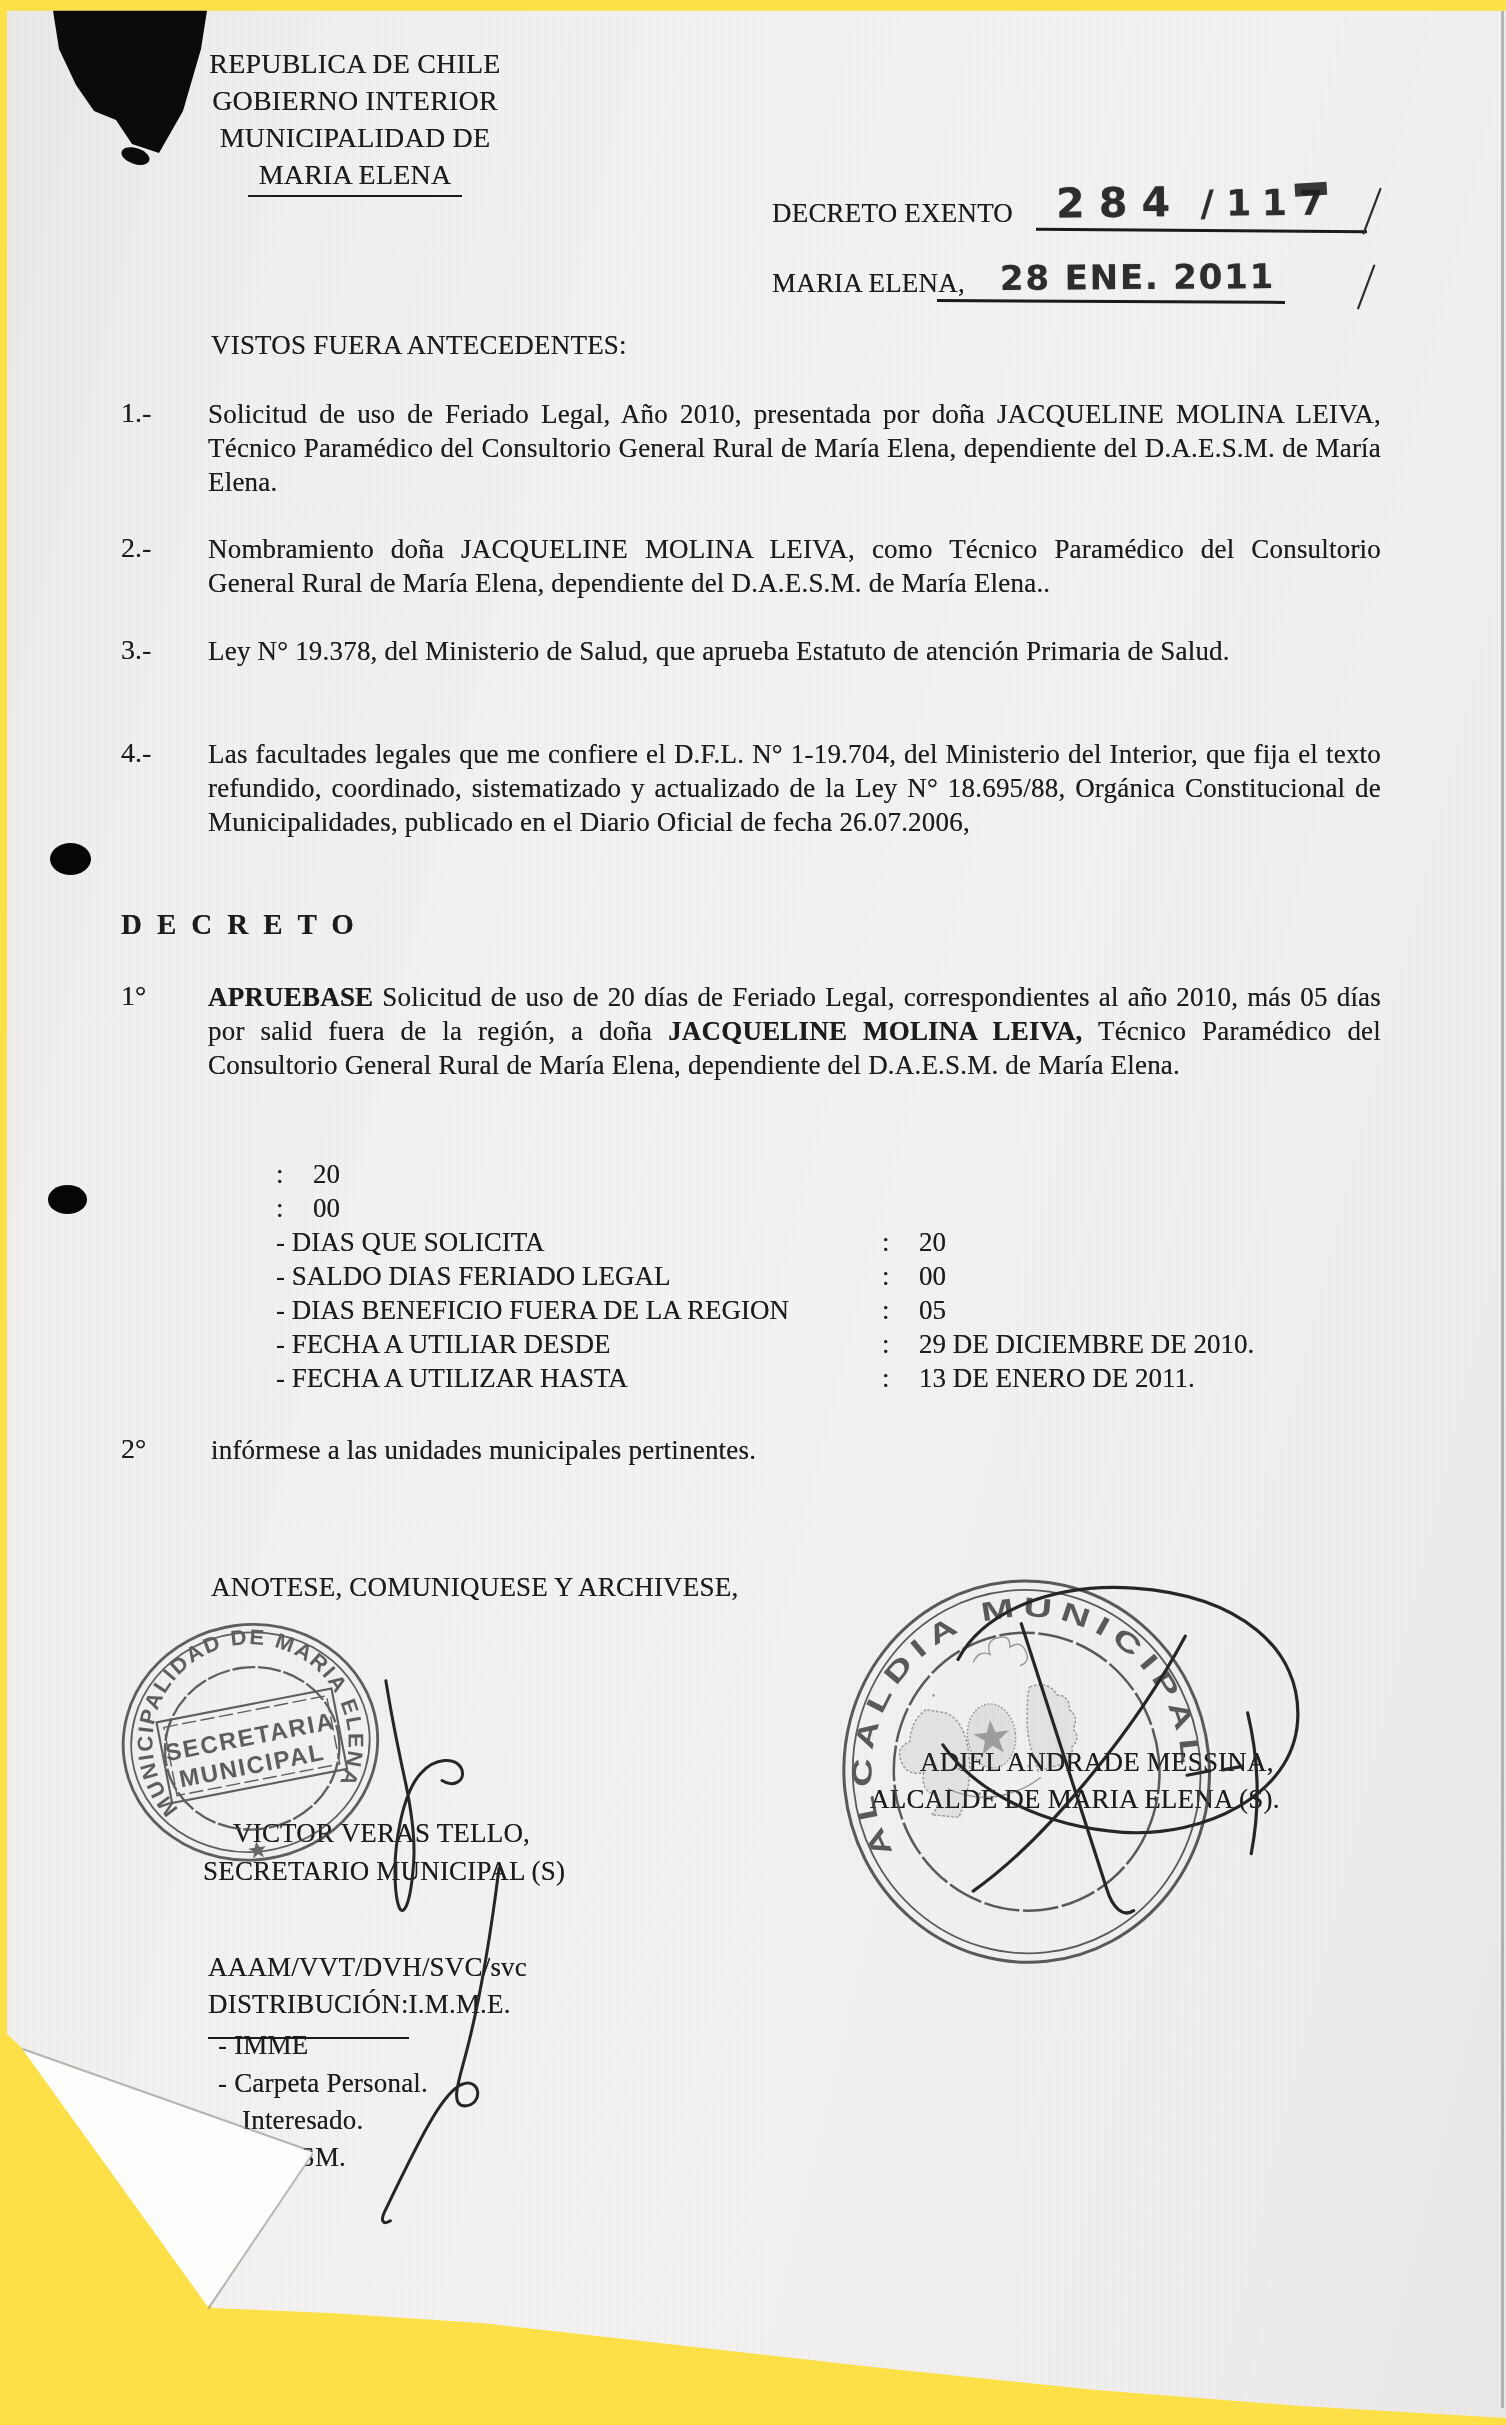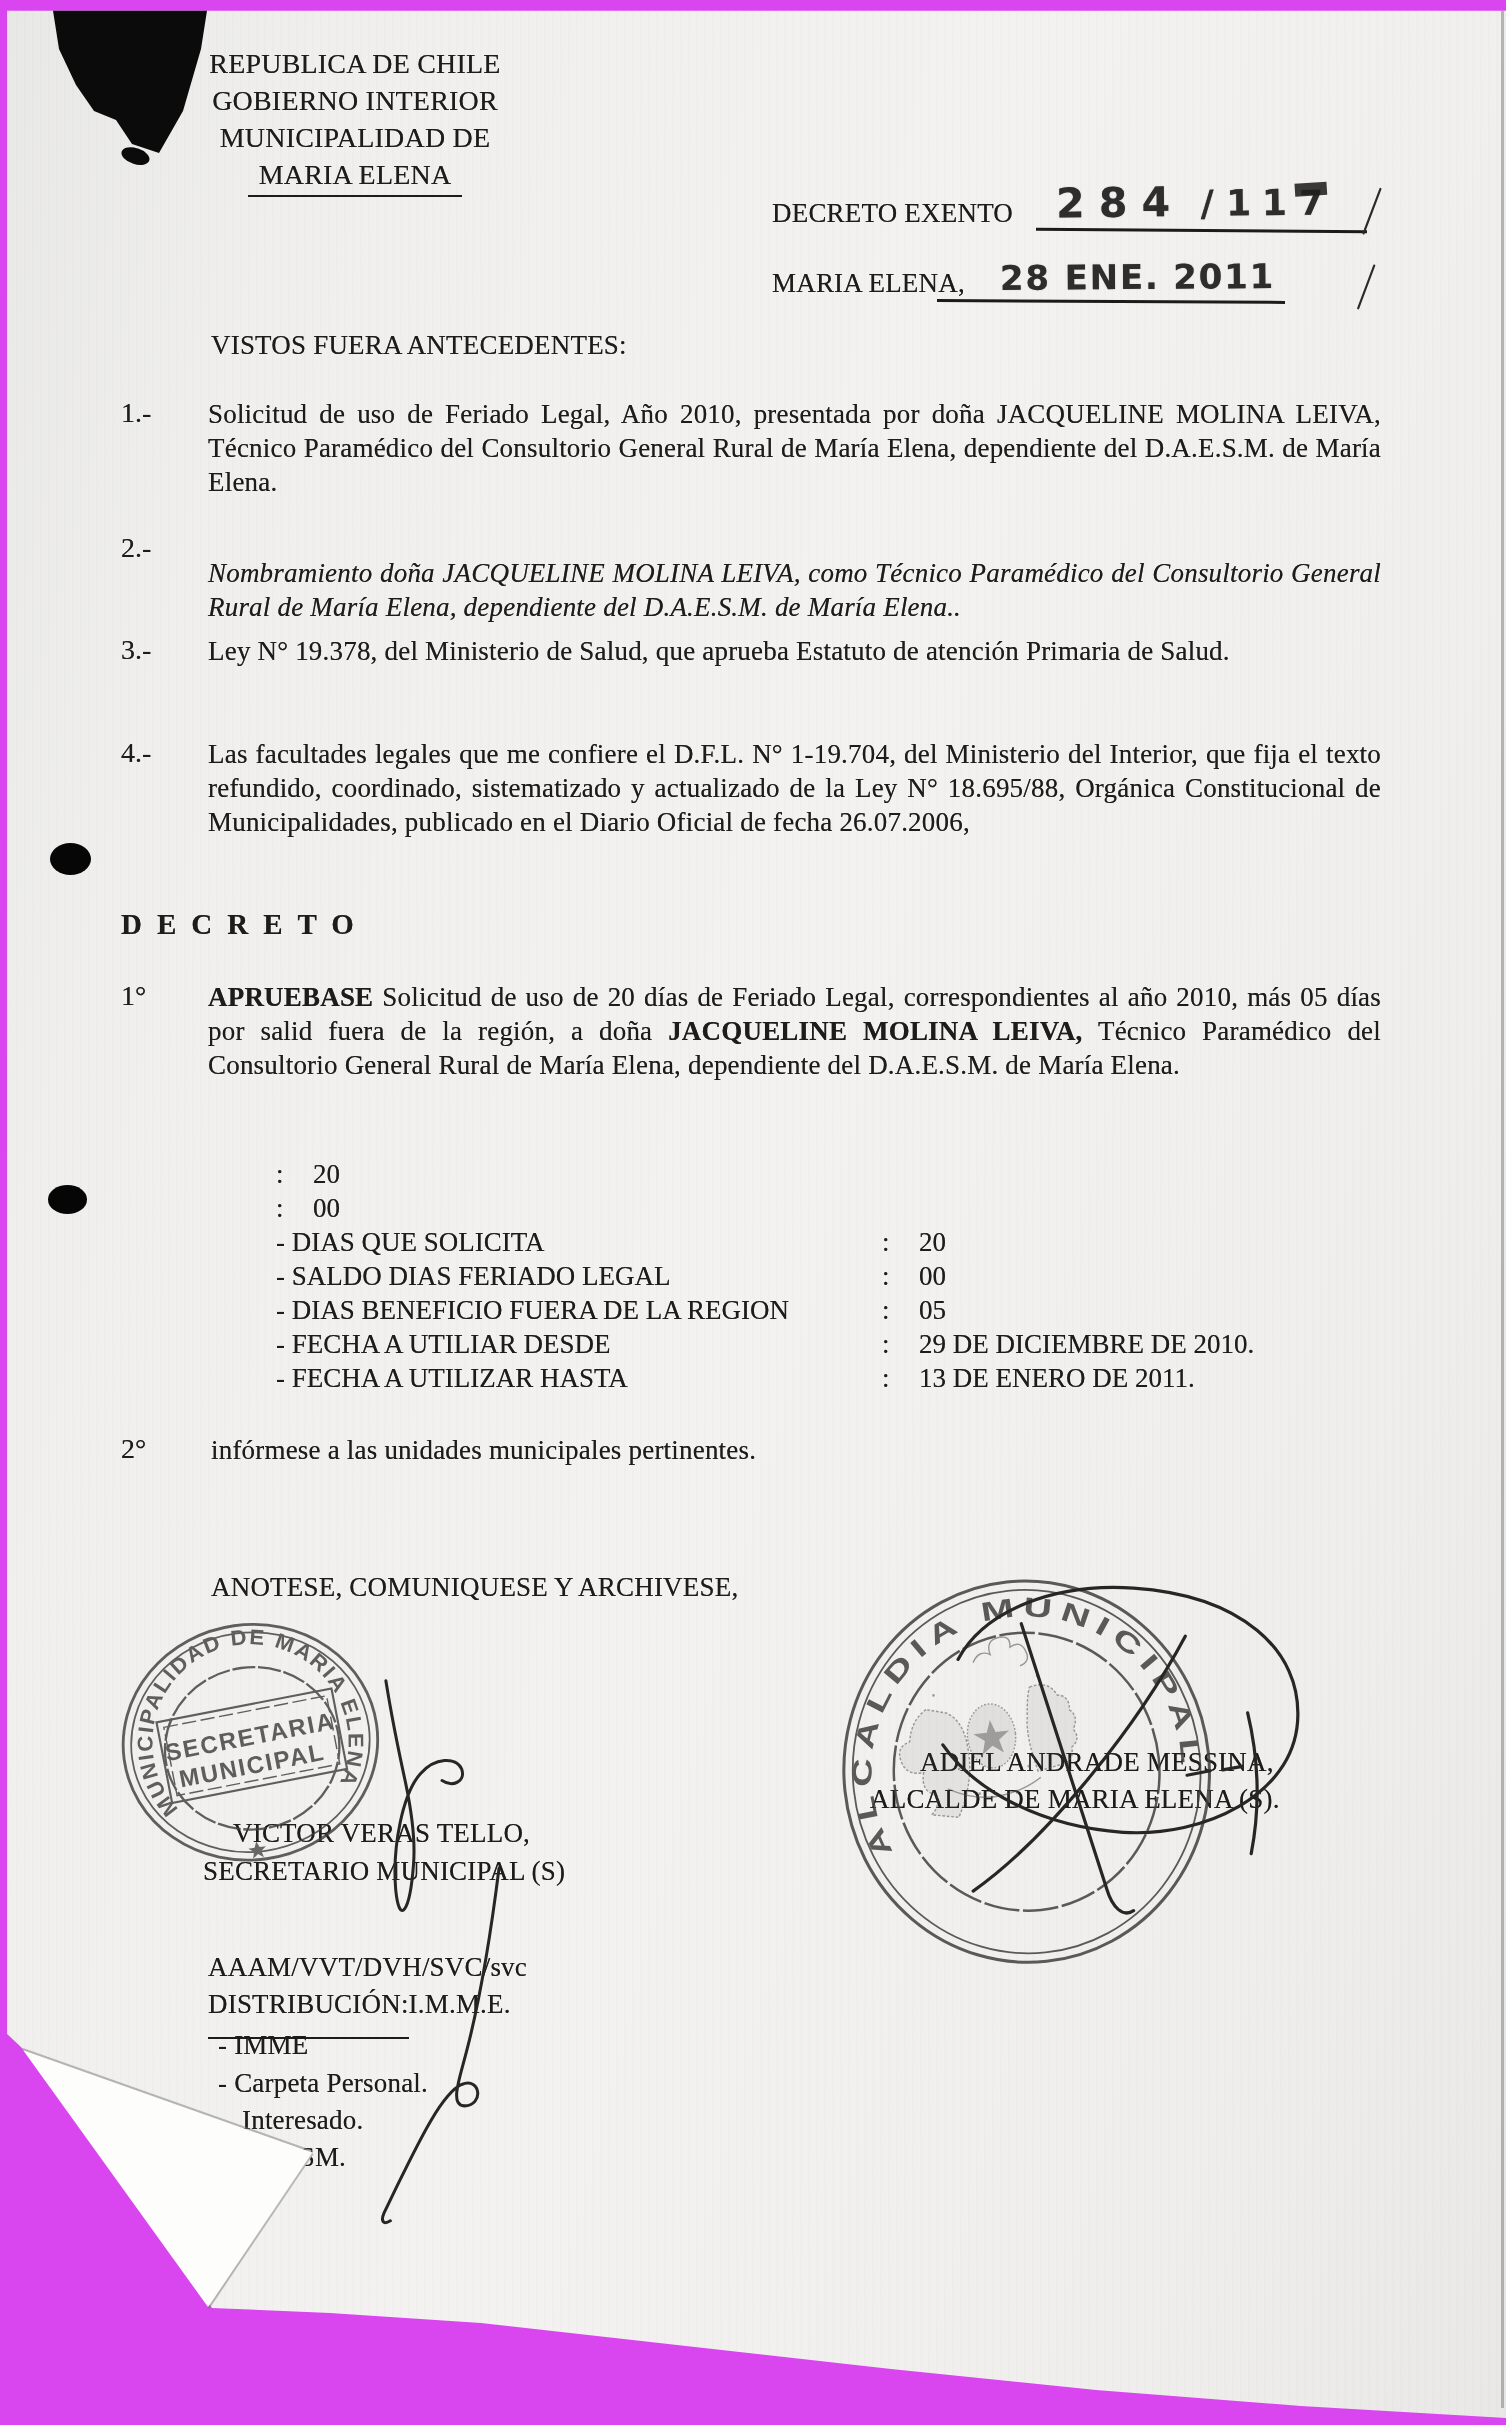--- a/index.html
+++ b/index.html
@@ -1,16 +1,16 @@
 <!DOCTYPE html>
 <html style="font-size:14.3px"><head>
 <meta charset="utf-8">
 <style>
   html,body{margin:0;padding:0;background:#000;}
-  .stage{position:relative;width:1507px;height:2426px;background:#d946ef;overflow:hidden;
+  .stage{position:relative;width:1507px;height:2426px;background:#fde047;overflow:hidden;
          font-family:"Liberation Serif", serif;color:#1c1c1c;}
   .paper{position:absolute;inset:0;z-index:1;
     background:linear-gradient(104deg,#e8e8e6 0%,#f0efed 16%,#f3f2f0 50%,#efeeec 82%,#e9e8e6 100%);
     clip-path:polygon(7.1px 10.7px,1507px 10.7px,1507px 2418px,1301px 2406px,1096px 2390px,
       891px 2369px,686px 2346px,481px 2323px,330px 2313px,212px 2308px,22px 2048px,7.1px 2034px);}
   .paper::after{content:"";position:absolute;inset:0;
     background:repeating-linear-gradient(90deg,rgba(0,0,0,.012) 0 1.8px,transparent 1.8px 8px);}
   .txt{position:absolute;font-size:27px;line-height:34px;letter-spacing:0.2px;
        text-shadow:0 0 0.5px rgba(10,10,10,.6);z-index:3;}
   .just{text-align:justify;}
@@ -76,21 +76,21 @@
   <div class="txt" style="left:772px;top:266px;">MARIA ELENA,</div>
   <div class="datestamp">28 ENE. 2011</div>
   <div class="rule" style="left:937px;top:300px;width:348px;transform:rotate(.3deg);"></div>
 
   <div class="txt" style="left:211px;top:328px;">VISTOS FUERA ANTECEDENTES:</div>
 
   <div class="num-col" style="top:397px;">1.-</div>
   <div class="txt para just" style="top:397px;">Solicitud de uso de Feriado Legal, Año 2010, presentada por doña JACQUELINE MOLINA LEIVA, Técnico Paramédico del Consultorio General Rural de María Elena, dependiente del D.A.E.S.M. de María Elena.</div>
 
   <div class="num-col" style="top:532px;">2.-</div>
-  <div class="txt para just" style="top:556px;font-style:italic;">Nombramiento doña JACQUELINE MOLINA LEIVA, como Técnico Paramédico del Consultorio General Rural de María Elena, dependiente del D.A.E.S.M. de María Elena..</div>
+  <div class="txt para just" style="top:532px;">Nombramiento doña JACQUELINE MOLINA LEIVA, como Técnico Paramédico del Consultorio General Rural de María Elena, dependiente del D.A.E.S.M. de María Elena..</div>
 
   <div class="num-col" style="top:634px;">3.-</div>
   <div class="txt para just" style="top:634px;">Ley N° 19.378, del Ministerio de Salud, que aprueba Estatuto de atención Primaria de Salud.</div>
 
   <div class="num-col" style="top:737px;">4.-</div>
   <div class="txt para just" style="top:737px;">Las facultades legales que me confiere el D.F.L. N° 1-19.704, del Ministerio del Interior, que fija el texto refundido, coordinado, sistematizado y actualizado de la Ley N° 18.695/88, Orgánica Constitucional de Municipalidades, publicado en el Diario Oficial de fecha 26.07.2006,</div>
 
   <div class="txt decreto-h" style="left:121px;top:907px;">DECRETO</div>
 
   <div class="num-col" style="top:980px;">1°</div>

